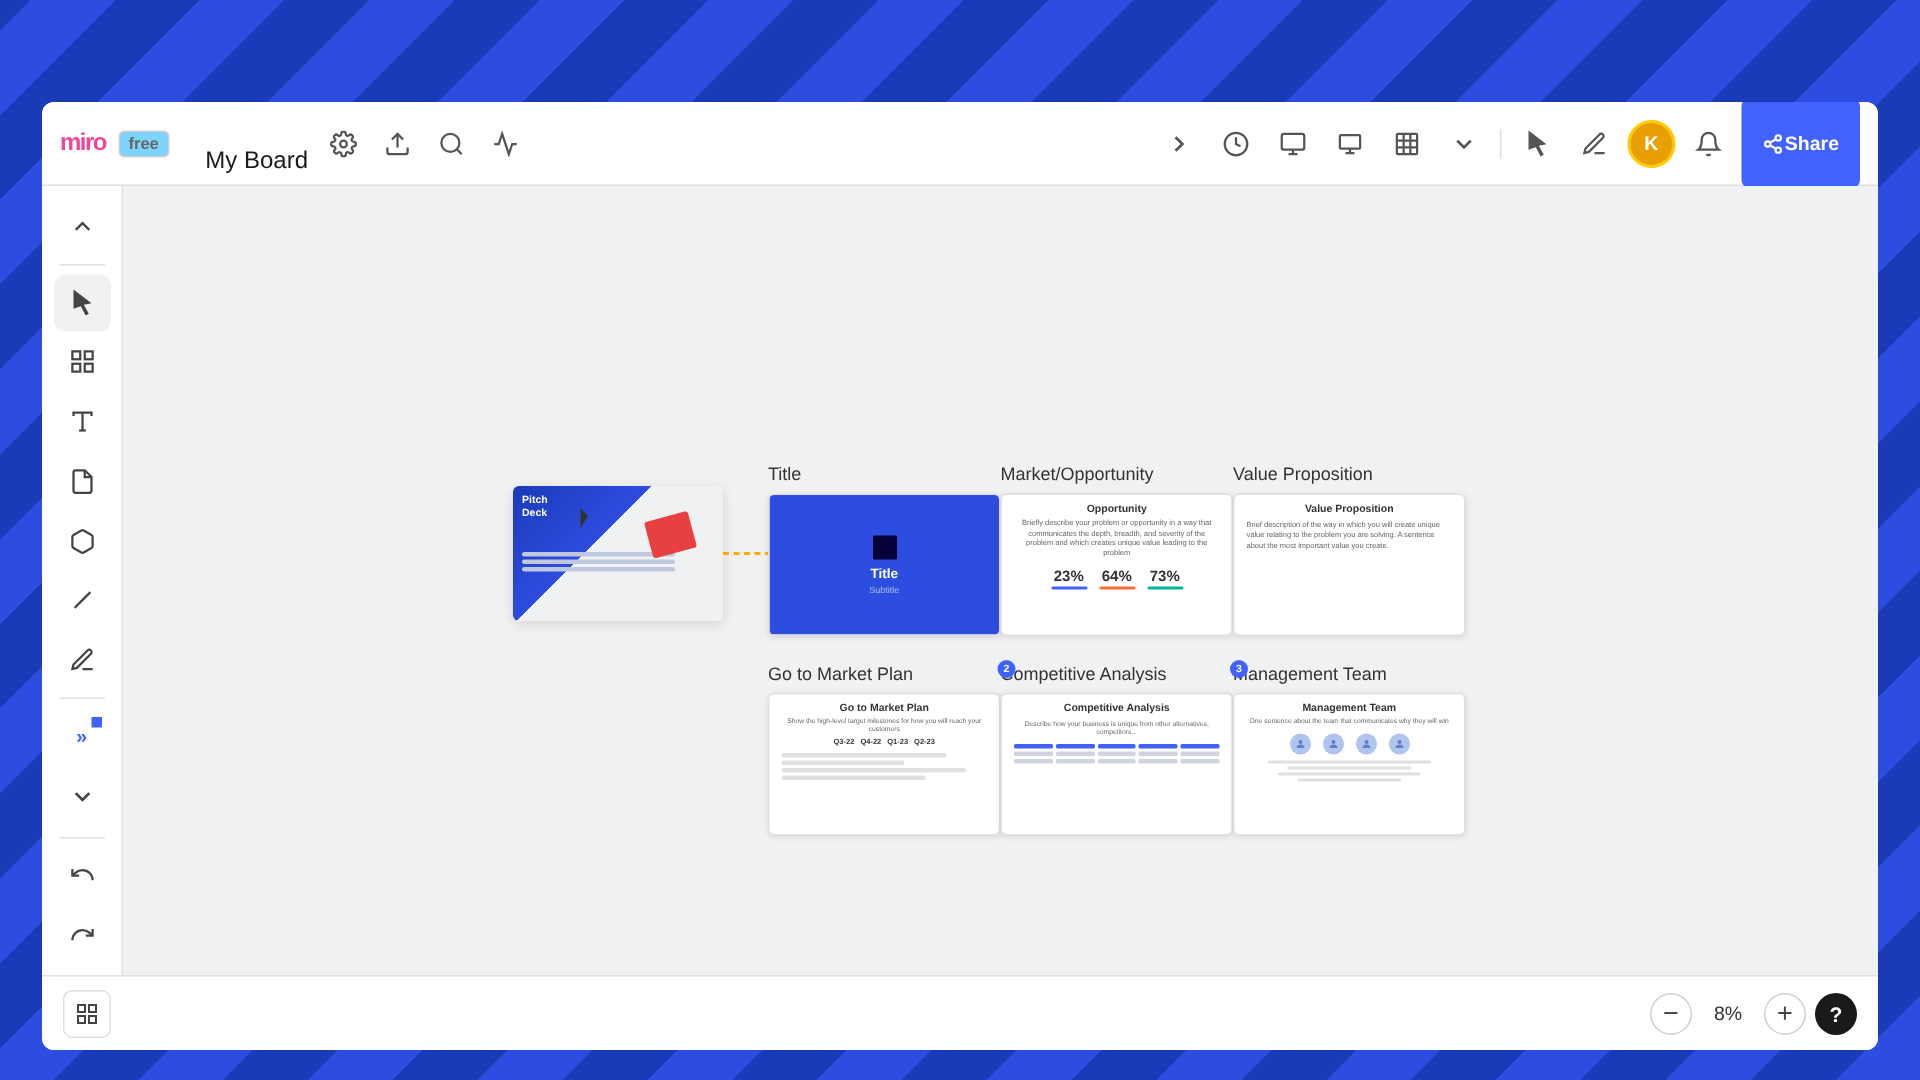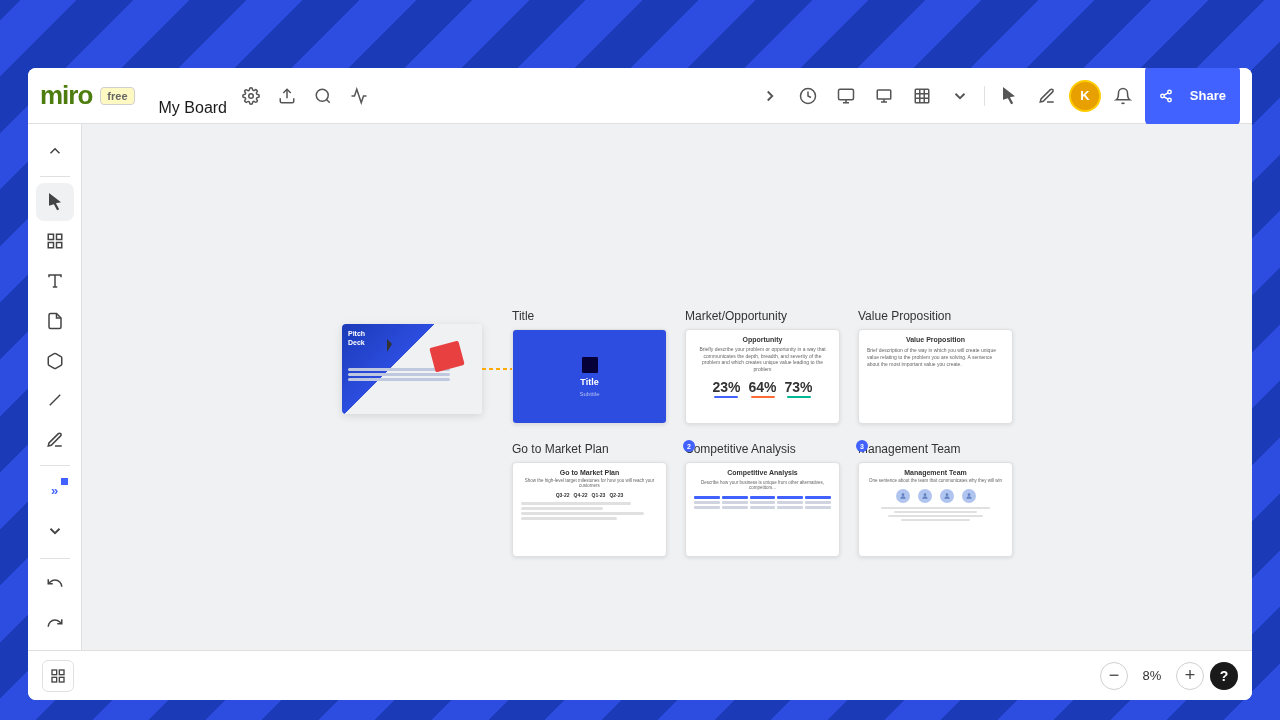--- a/index.html
+++ b/index.html
@@ -54,28 +54,28 @@
     }
 
     .logo-area {
       display: flex;
       align-items: center;
       gap: 8px;
       margin-right: 8px;
     }
 
     .logo-text {
-      font-size: 26px;
+      font-size: 16px;
       font-weight: 700;
-      color: #4d7c0f;
+      color: #ec4899;
       letter-spacing: -1px;
     }
 
     .free-badge {
-      background: #fef9c3;
+      background: #7dd3fc;
       border: 1px solid #d0d0d0;
       border-radius: 4px;
       font-size: 11px;
       font-weight: 600;
       color: #666;
       padding: 2px 6px;
     }
 
     .board-name {
       font-size: 16px;
@@ -146,21 +146,21 @@
       background: #4262ff;
       color: #fff;
       border: none;
       border-radius: 6px;
       padding: 23px 14px;
       font-size: 13px;
       font-weight: 600;
       cursor: pointer;
       display: flex;
       align-items: center;
-      gap: 17px;
+      gap: 1px;
     }
 
     
     .main-area {
       flex: 1;
       display: flex;
       overflow: hidden;
     }
 
     
@@ -280,21 +280,20 @@
 
     
     .slides-container {
       position: absolute;
       top: 185px;
       left: 430px;
     }
 
     .slides-row {
       display: flex;
-      gap: 18px;
       margin-bottom: 18px;
     }
 
     .slide-card {
       display: flex;
       flex-direction: column;
       gap: 4px;
     }
 
     .slide-label {
@@ -368,21 +367,21 @@
       justify-content: center;
       margin-top: 4px;
     }
     .opp-stat {
       display: flex;
       flex-direction: column;
       align-items: center;
       gap: 1px;
     }
     .opp-stat-num {
-      font-size: 14px;
+      font-size: 10px;
       font-weight: 700;
       color: #333;
     }
     .opp-stat-line {
       width: 24px;
       height: 2px;
       background: #4262ff;
       border-radius: 1px;
     }
 

